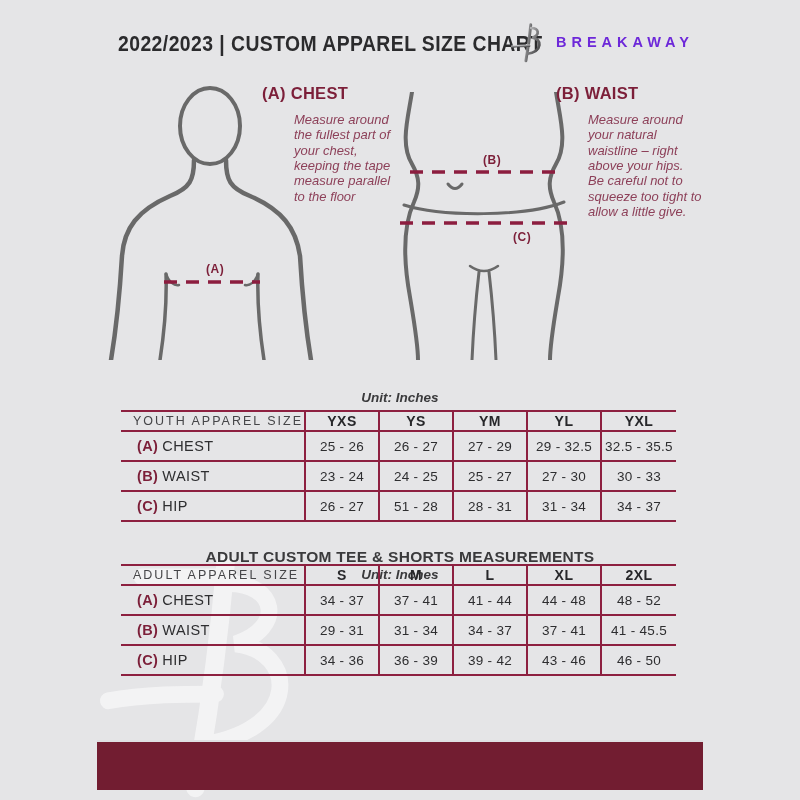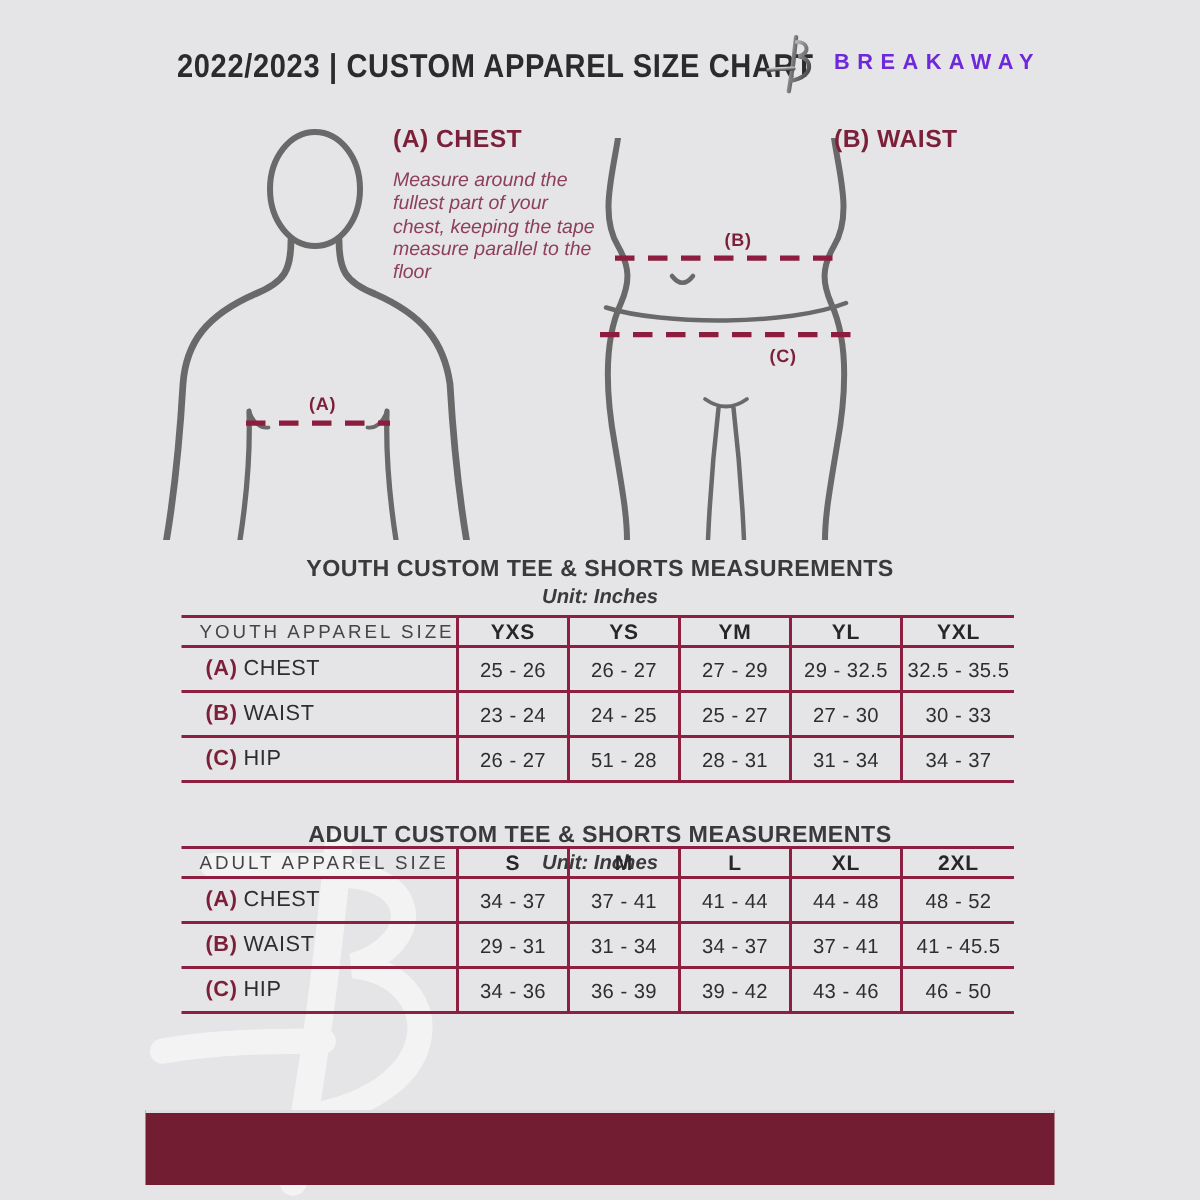--- a/index.html
+++ b/index.html
@@ -49,21 +49,21 @@
   }
 
   
   .guide{position:absolute;z-index:2;}
   .guide-title{
     font-size:16.5px;font-weight:bold;color:var(--maroon-head);
     letter-spacing:.3px;margin-bottom:9px;white-space:nowrap;
   }
   .guide-text{
     font-size:13px;font-style:italic;color:var(--maroon-text);
-    line-height:1.18;white-space:pre-line;
+    line-height:1.18;white-space:pre-line;margin-left:32px;
   }
   .guide-a{left:262px;top:84px;width:138px;}
   .guide-b{left:556px;top:84px;width:146px;}
   .guide-c{left:556px;top:220px;width:160px;}
 
   
   .sec-title{
     position:absolute;left:97px;width:606px;text-align:center;
     font-size:15.5px;font-weight:bold;color:#3a3a3c;letter-spacing:.3px;z-index:2;
   }
@@ -164,23 +164,23 @@
   </svg>
   <div class="dash-label" style="left:483px;top:153px;">(B)</div>
   <div class="dash-label" style="left:513px;top:230px;">(C)</div>
 
   <div class="guide guide-a">
     <div class="guide-title">(A) CHEST</div>
     <div class="guide-text">Measure around the fullest part of your chest, keeping the tape measure parallel to the floor</div>
   </div>
   <div class="guide guide-b">
     <div class="guide-title">(B) WAIST</div>
+    <div class="guide-text">Measure around your natural waistline – right above your hips. Be careful not to squeeze too tight to allow a little give.</div>
   </div>
 
-  <div class="sec-title youth-title">YOUTH CUSTOM TEE &amp; SHORTS MEASUREMENTS</div>
   <div class="sec-unit youth-unit">Unit: Inches</div>
 
   <table class="size-table youth-table">
     <colgroup>
         <col style="width:184px">
         <col style="width:74px">
         <col style="width:74px">
         <col style="width:74px">
         <col style="width:74px">
         <col style="width:75px">

